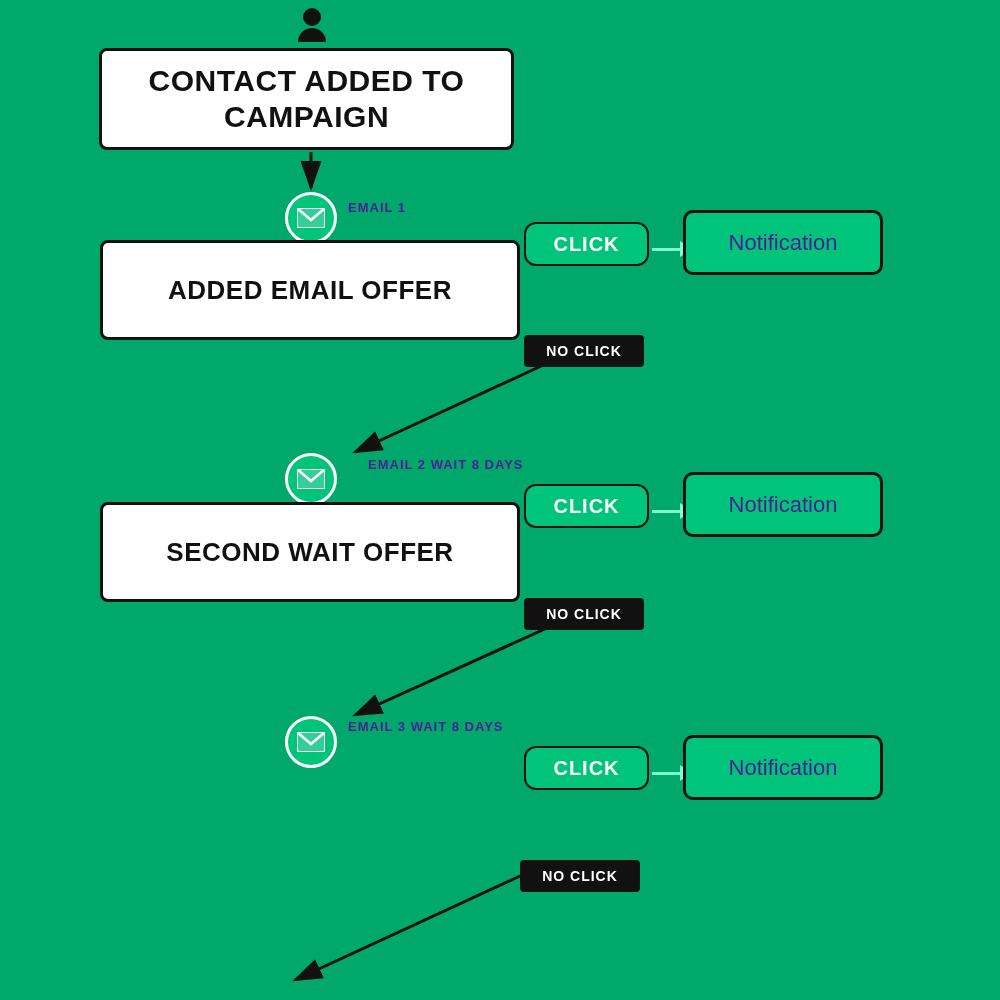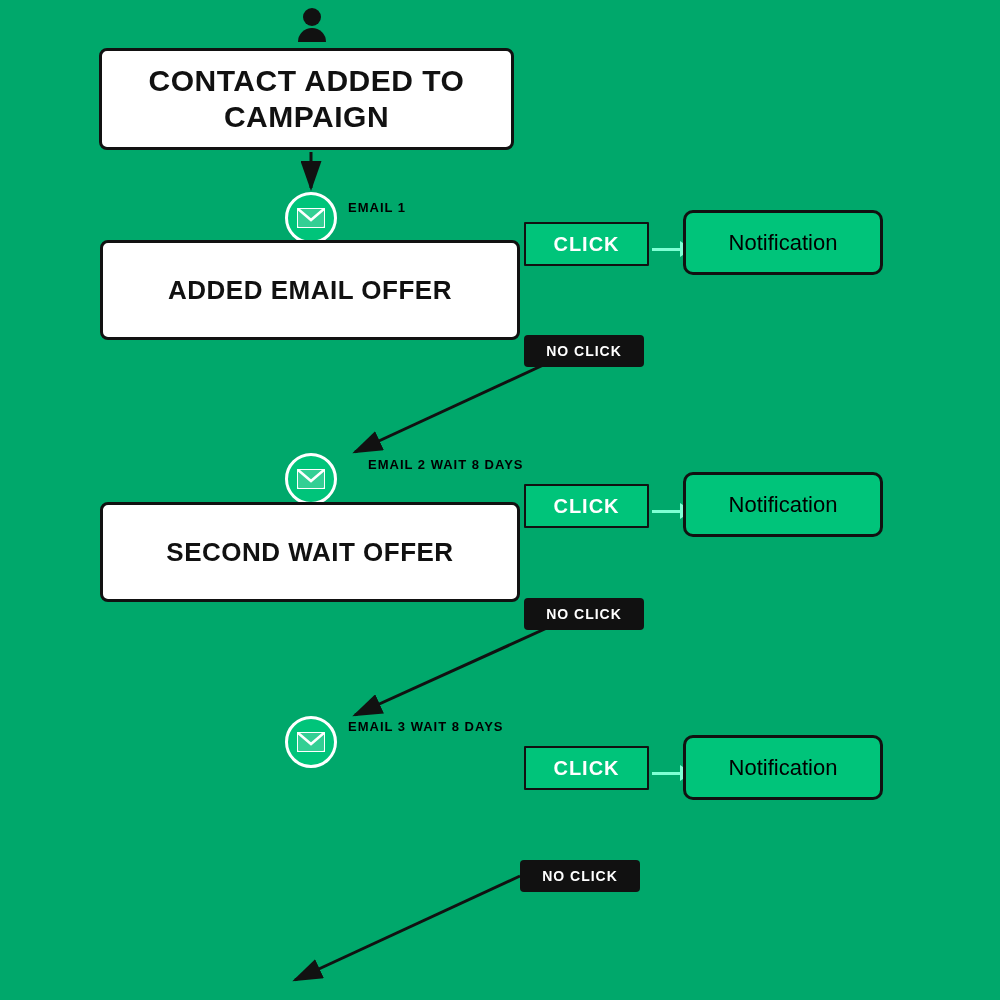--- a/index.html
+++ b/index.html
@@ -79,21 +79,21 @@
       justify-content: center;
     }
     .email-icon-svg {
       width: 28px;
       height: 20px;
     }
 
     
     .email-label {
       position: absolute;
-      color: #000000;
+      color: #4c1d95;
       font-size: 13px;
       font-weight: 700;
       letter-spacing: 1px;
       line-height: 1.3;
     }
 
     
     .content-box {
       position: absolute;
       background: white;
@@ -109,21 +109,21 @@
       color: #111;
       text-align: center;
       letter-spacing: 0.5px;
     }
 
     
     .click-btn {
       position: absolute;
       background: #00c47a;
       border: 2.5px solid #111;
-      border-radius: 1px;
+      border-radius: 12px;
       display: flex;
       align-items: center;
       justify-content: center;
       padding: 6px 14px;
     }
     .click-btn-text {
       font-size: 20px;
       font-weight: 900;
       color: white;
       letter-spacing: 1px;
@@ -151,21 +151,21 @@
       position: absolute;
       background: #00c47a;
       border: 3px solid #111;
       border-radius: 10px;
       display: flex;
       align-items: center;
       justify-content: center;
     }
     .notification-text {
       font-size: 22px;
-      color: #000000;
+      color: #4c1d95;
       font-weight: 400;
     }
 
     
     .arrow-right {
       position: absolute;
       display: flex;
       align-items: center;
     }
     .arrow-right-line {

